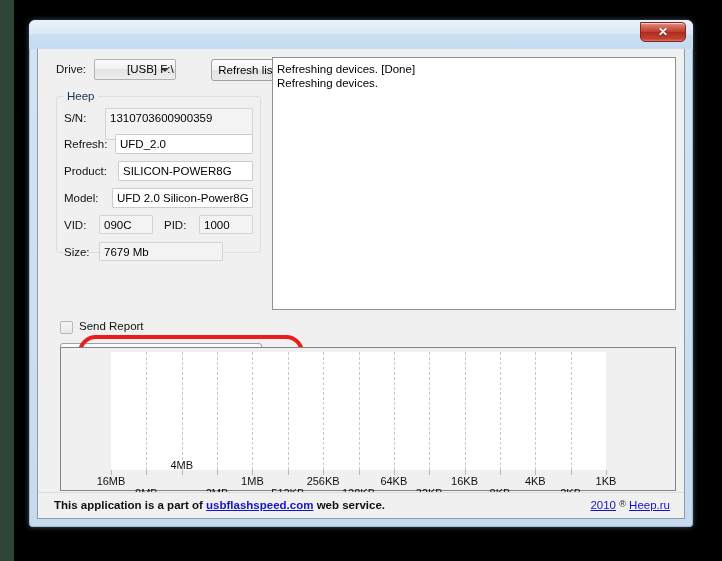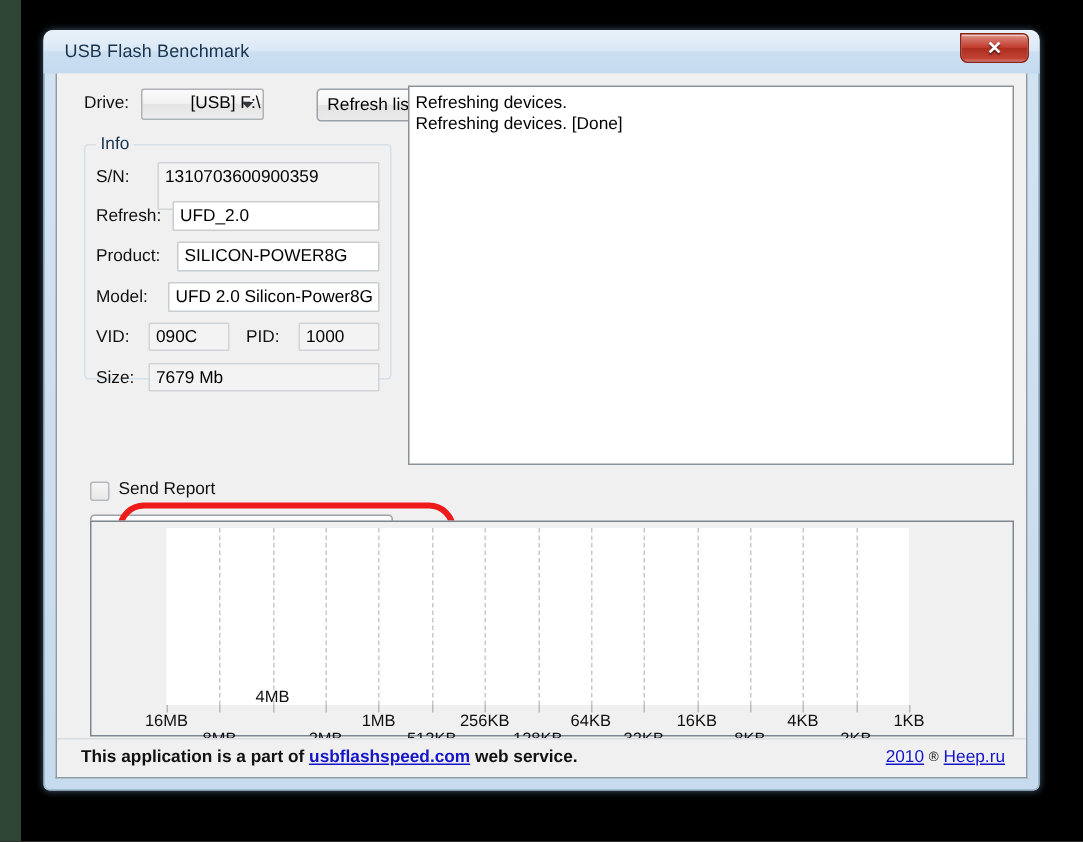--- a/index.html
+++ b/index.html
@@ -369,39 +369,38 @@
 </head>
 <body>
 
 <div id="screen">
   <div class="desktop-left"></div>
 
   <div class="window">
     <div class="window-outline"></div>
 
     <div class="titlebar">
-      <div class="title-text">USB Flash Benchmark</div>
       <div class="close-btn">
         <div class="close-x">✕</div>
       </div>
     </div>
 
     <div class="client">
 
       <div class="drive-row">
         <div class="lbl drive-label">Drive:</div>
         <div class="combo">
           <div class="combo-text">[USB] F:\</div>
           <div class="combo-arrow"></div>
         </div>
         <div class="btn refresh-btn">Refresh list</div>
       </div>
 
       <div class="groupbox"></div>
-      <div class="group-title">Info</div>
+      <div class="group-title">Heep</div>
 
       <div class="field-label" style="left:26px; top:63px;">S/N:</div>
       <div class="tbox" style="left:67px; top:59px; width:148px; height:32px;">
         <div class="tbox-text">1310703600900359</div>
       </div>
 
       <div class="field-label" style="left:26px; top:89px;">Refresh:</div>
       <div class="tbox tbox-white" style="left:77px; top:85px; width:138px; height:20px;">
         <div class="tbox-text">UFD_2.0</div>
       </div>
@@ -419,36 +418,36 @@
       <div class="field-label" style="left:26px; top:170px;">VID:</div>
       <div class="tbox" style="left:61px; top:166px; width:54px; height:19px;">
         <div class="tbox-text">090C</div>
       </div>
       <div class="field-label" style="left:126px; top:170px;">PID:</div>
       <div class="tbox" style="left:161px; top:166px; width:54px; height:19px;text-align:right;">
         <div class="tbox-text">1000</div>
       </div>
 
       <div class="field-label" style="left:26px; top:197px;">Size:</div>
-      <div class="tbox" style="left:61px; top:193px; width:154px; height:19px;">
+      <div class="tbox" style="left:61px; top:193px; width:124px; height:19px;">
         <div class="tbox-text">7679 Mb</div>
       </div>
 
       <div class="chk-row">
         <div class="chk-box"></div>
         <div class="chk-label">Send Report</div>
       </div>
 
       <div class="btn bench-btn">Benchmark F:</div>
       <div class="highlight"></div>
 
       <div class="logpanel">
         <div class="log-inner">
+          <div class="log-line">Refreshing devices. [Done]</div>
           <div class="log-line">Refreshing devices.</div>
-          <div class="log-line">Refreshing devices. [Done]</div>
         </div>
       </div>
 
       <div class="chartpanel">
         <div class="plot" id="plot">
             <div class="gridline" style="left: 35.3571px;"></div>
             <div class="gridline" style="left: 70.7143px;"></div>
             <div class="gridline" style="left: 106.071px;"></div>
             <div class="gridline" style="left: 141.429px;"></div>
             <div class="gridline" style="left: 176.786px;"></div>

